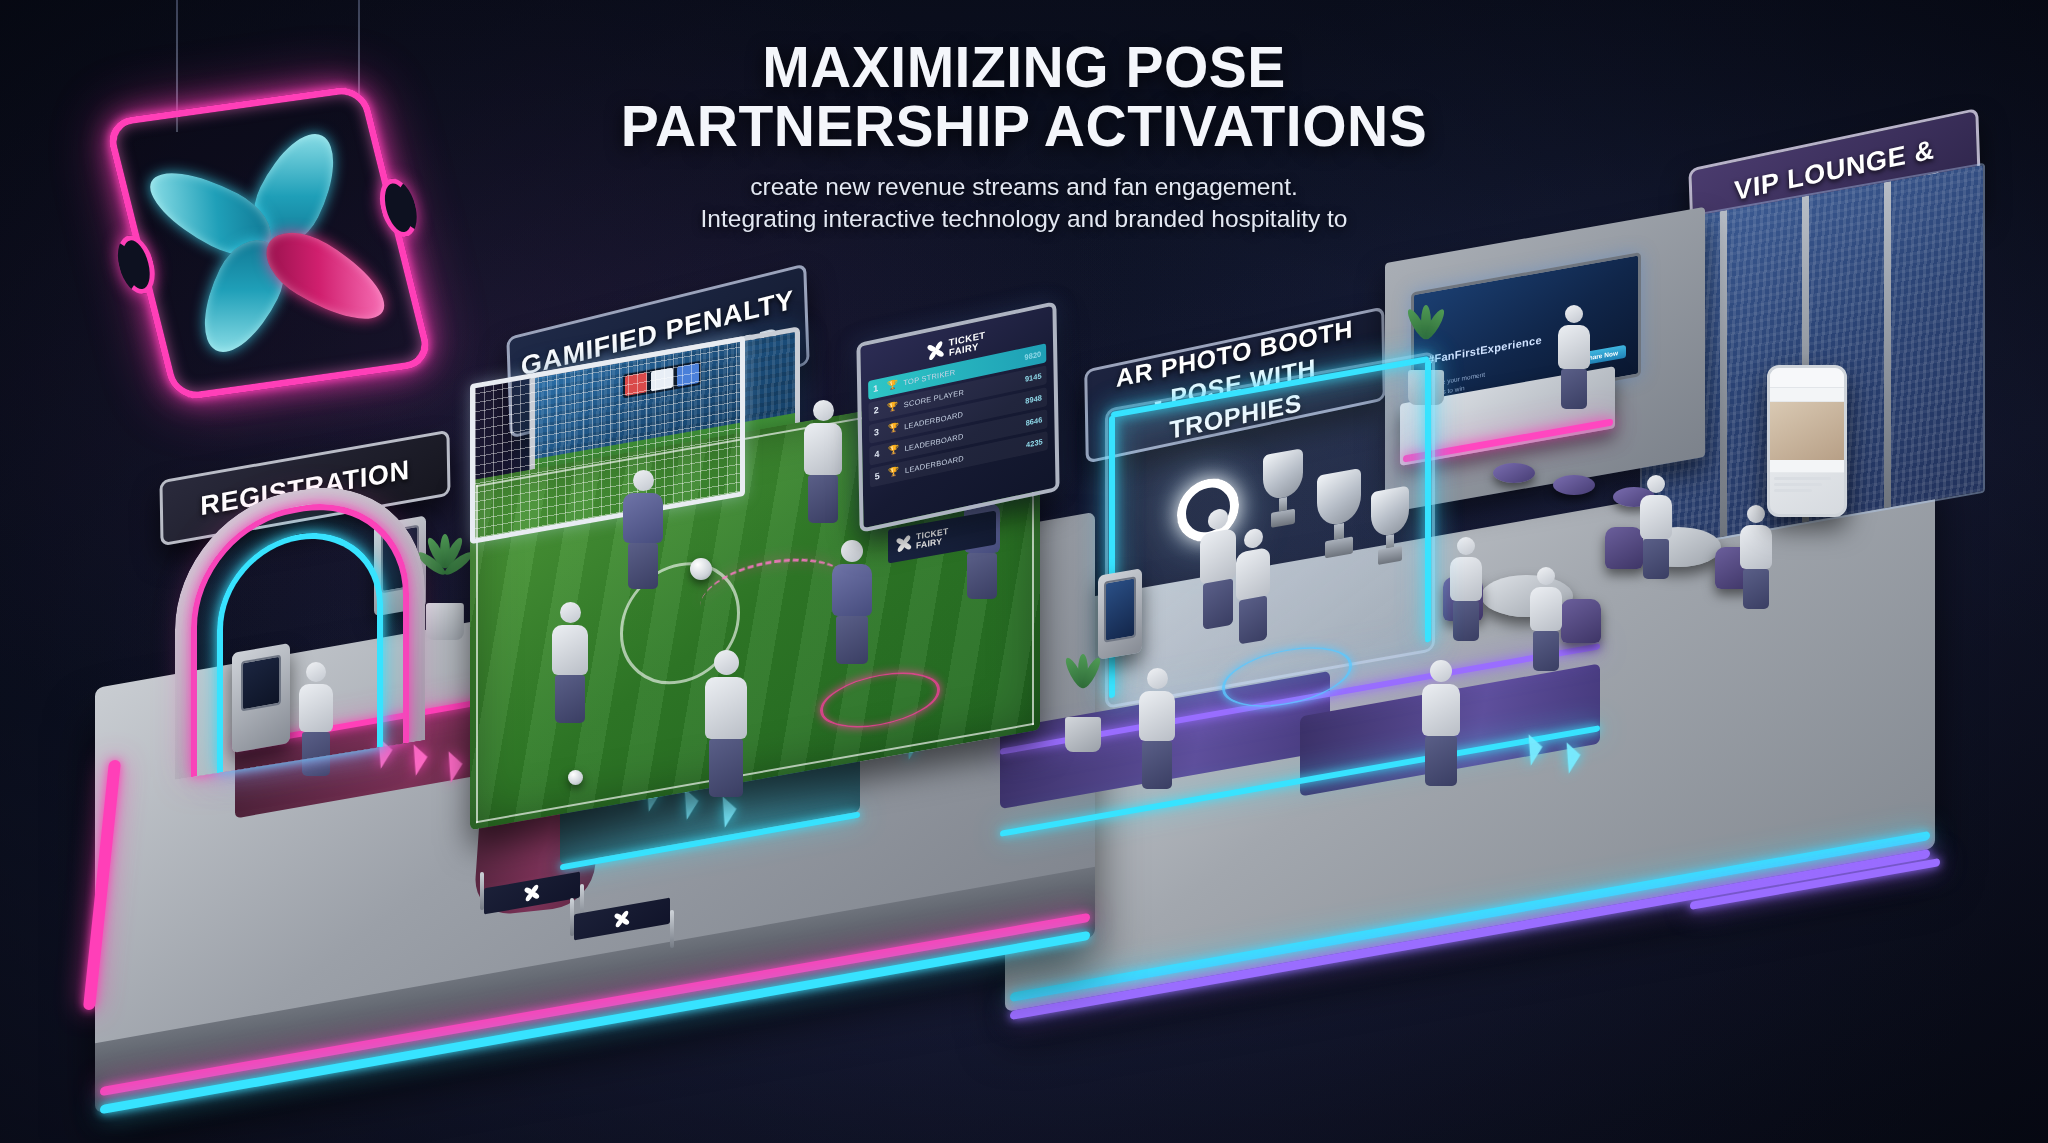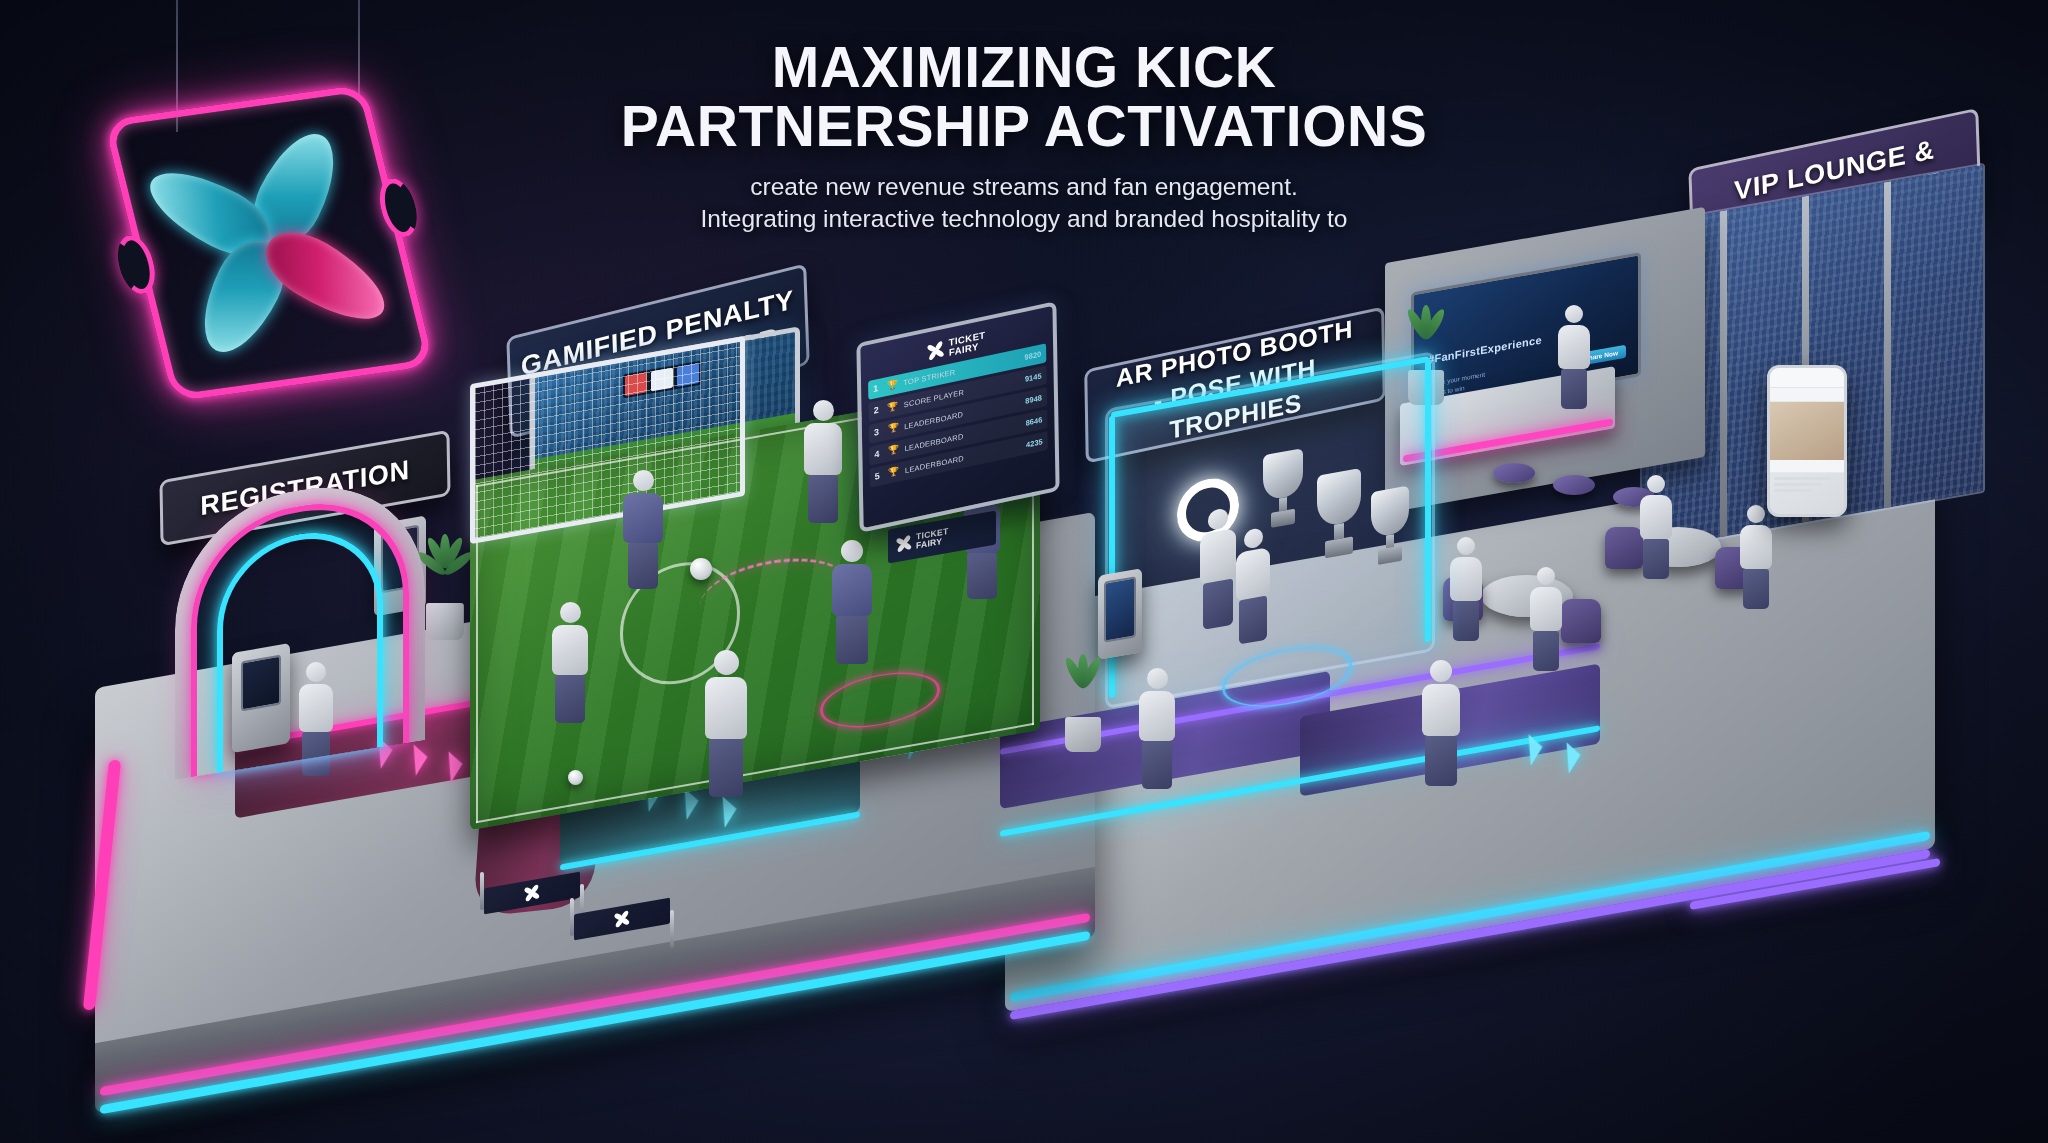--- a/index.html
+++ b/index.html
@@ -368,21 +368,21 @@
   .traj { position:absolute; border-top:3px dashed rgba(255,120,200,.85);
     border-radius:50%; filter:drop-shadow(0 0 6px rgba(255,60,160,.8)); }
 </style>
 </head>
 <body>
 
 <div class="stage"></div>
 
 <div class="header">
   <div class="title">
-    <div>MAXIMIZING KICK</div>
+    <div>MAXIMIZING POSE</div>
     <div>PARTNERSHIP ACTIVATIONS</div>
   </div>
   <div class="subtitle">
     <div>create new revenue streams and fan engagement.</div>
     <div>Integrating interactive technology and branded hospitality to</div>
   </div>
 </div>
 
 <div class="neon-wrap">
   <div class="wire a"></div>

